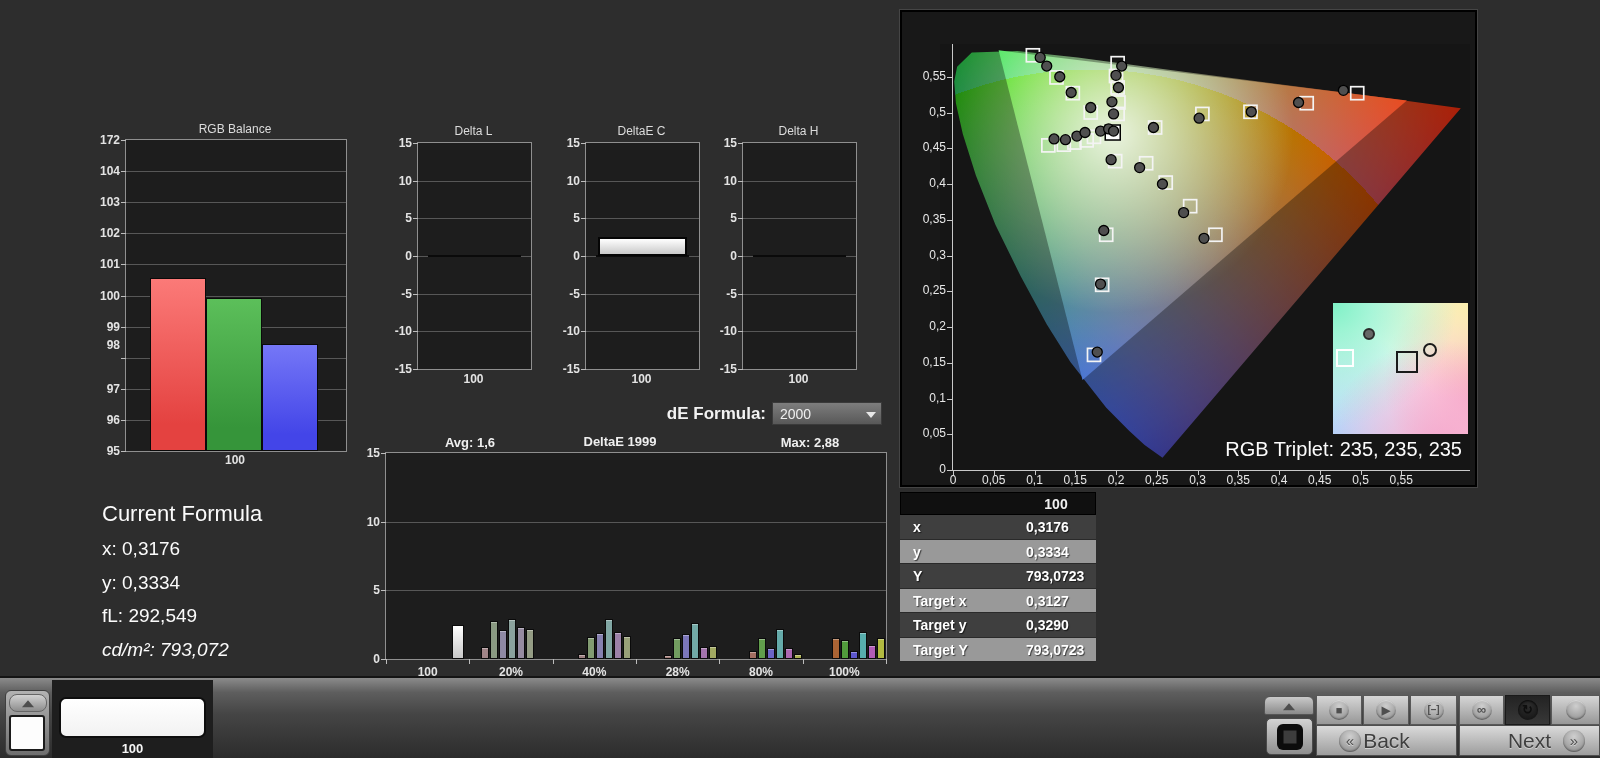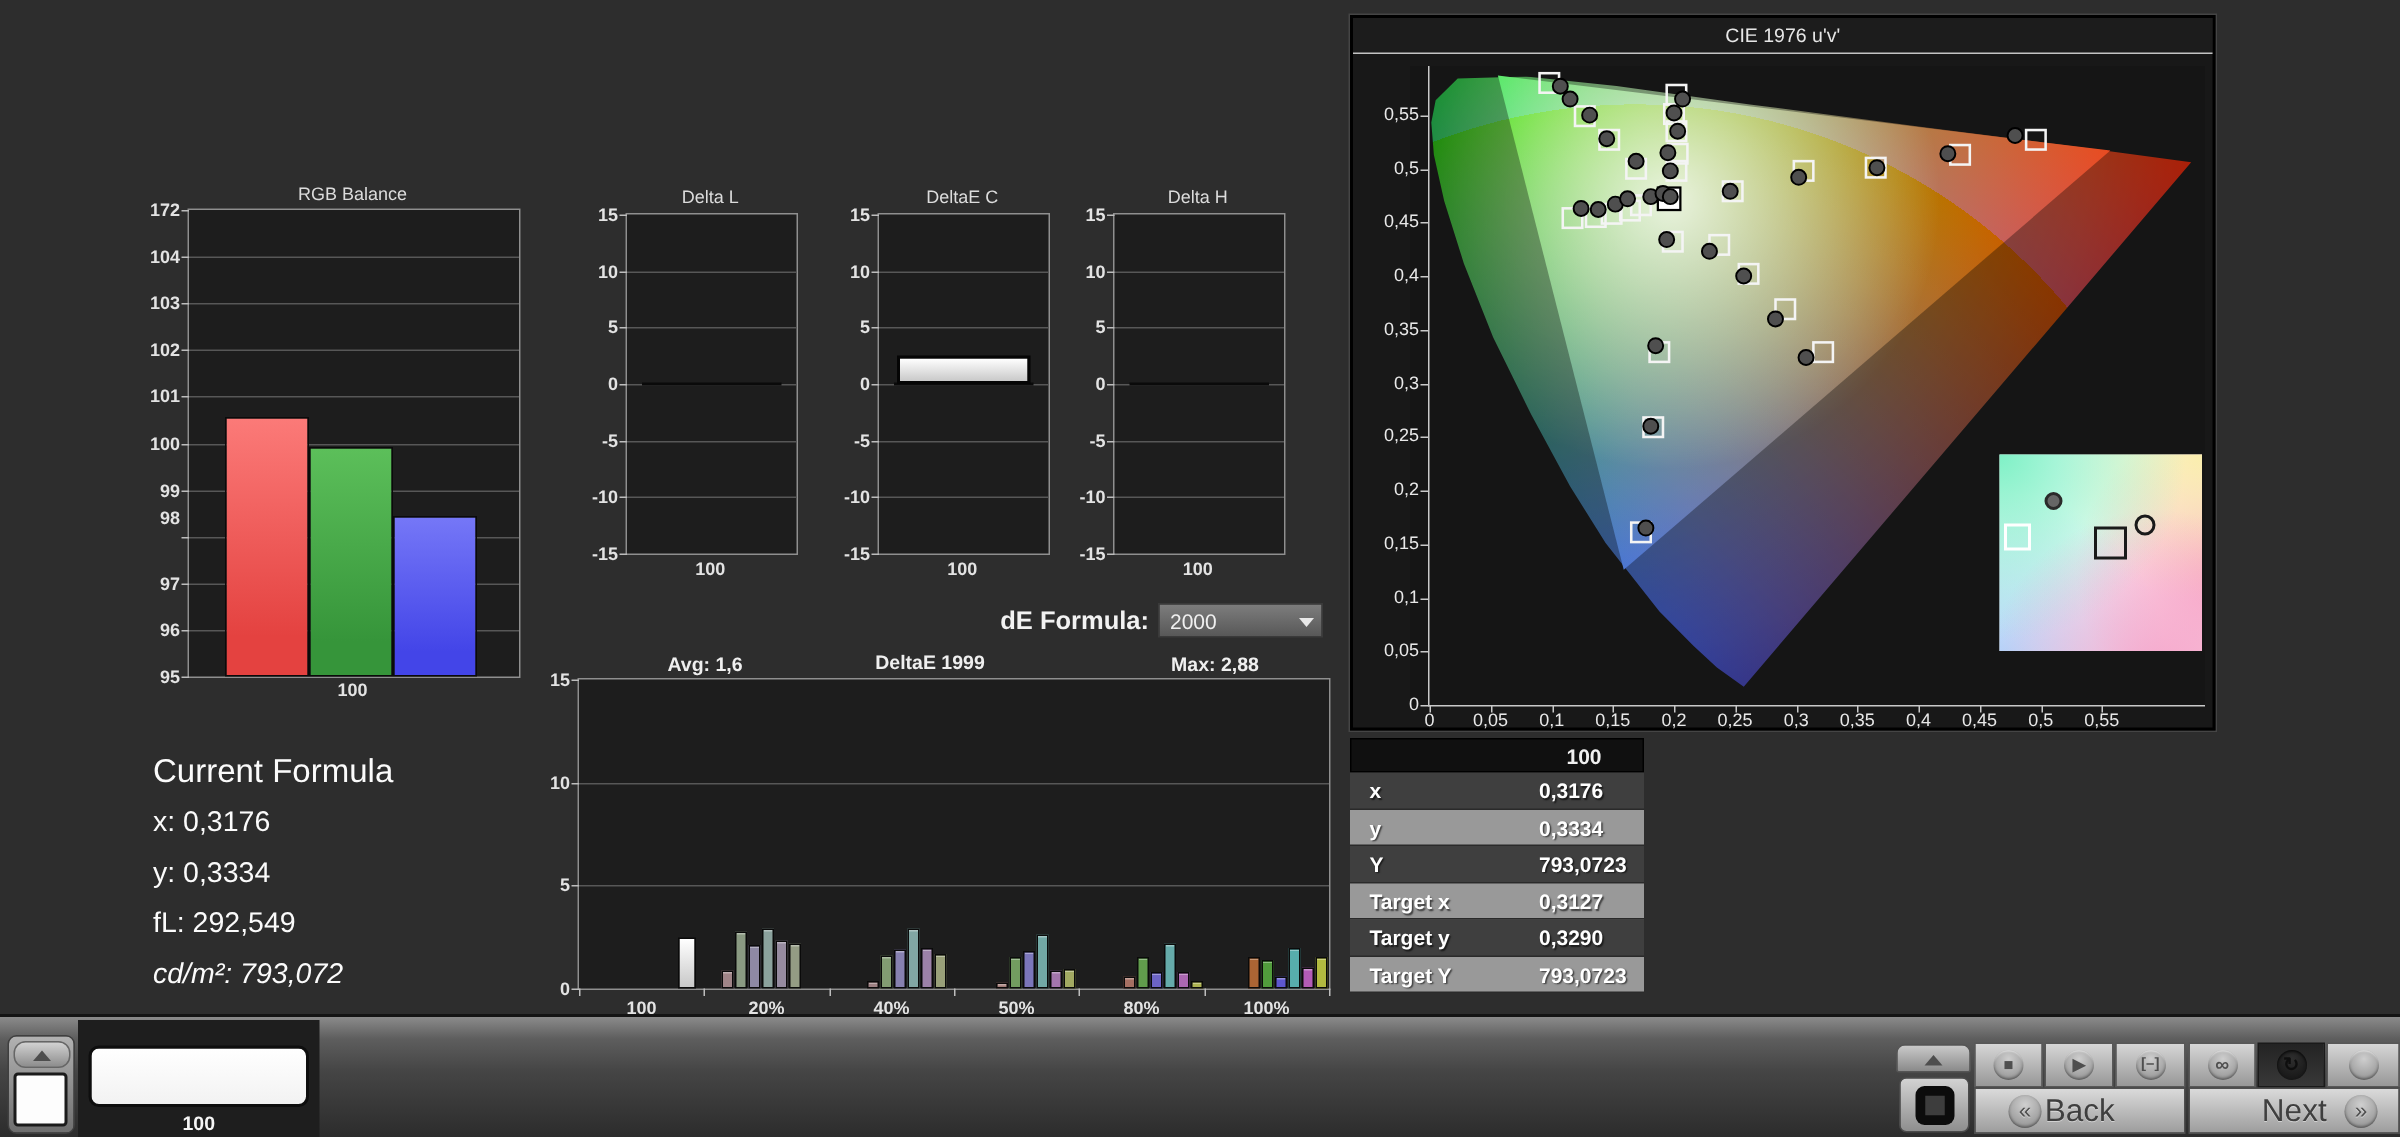--- a/index.html
+++ b/index.html
@@ -248,21 +248,21 @@
         <div class="bar" style="left:122px;width:8px;bottom:0;height:39.82666666666666px;background:#8ba29d;box-shadow:inset 0 1px 0 rgba(255,255,255,.35);"></div>
         <div class="bar" style="left:131px;width:8px;bottom:0;height:31.586666666666662px;background:#968ba0;box-shadow:inset 0 1px 0 rgba(255,255,255,.35);"></div>
         <div class="bar" style="left:140px;width:8px;bottom:0;height:30.213333333333335px;background:#949c84;box-shadow:inset 0 1px 0 rgba(255,255,255,.35);"></div>
         <div class="xlab" style="left:166.66666666666666px;top:212px;width:83.33333333333333px;">40%</div>
         <div class="bar" style="left:192px;width:8px;bottom:0;height:4.806666666666666px;background:#9d8082;box-shadow:inset 0 1px 0 rgba(255,255,255,.35);"></div>
         <div class="bar" style="left:201px;width:8px;bottom:0;height:21.973333333333333px;background:#829c72;box-shadow:inset 0 1px 0 rgba(255,255,255,.35);"></div>
         <div class="bar" style="left:210px;width:8px;bottom:0;height:26.09333333333333px;background:#8781b0;box-shadow:inset 0 1px 0 rgba(255,255,255,.35);"></div>
         <div class="bar" style="left:219px;width:8px;bottom:0;height:39.552px;background:#81a7a4;box-shadow:inset 0 1px 0 rgba(255,255,255,.35);"></div>
         <div class="bar" style="left:228px;width:8px;bottom:0;height:27.466666666666665px;background:#9c81a8;box-shadow:inset 0 1px 0 rgba(255,255,255,.35);"></div>
         <div class="bar" style="left:237px;width:8px;bottom:0;height:23.346666666666664px;background:#99a079;box-shadow:inset 0 1px 0 rgba(255,255,255,.35);"></div>
-        <div class="xlab" style="left:250px;top:212px;width:83.33333333333333px;">50%</div>
+        <div class="xlab" style="left:250px;top:212px;width:83.33333333333333px;">28%</div>
         <div class="bar" style="left:278px;width:8px;bottom:0;height:4.119999999999999px;background:#a17b76;box-shadow:inset 0 1px 0 rgba(255,255,255,.35);"></div>
         <div class="bar" style="left:287px;width:8px;bottom:0;height:20.599999999999998px;background:#729d60;box-shadow:inset 0 1px 0 rgba(255,255,255,.35);"></div>
         <div class="bar" style="left:296px;width:8px;bottom:0;height:24.72px;background:#7b76ba;box-shadow:inset 0 1px 0 rgba(255,255,255,.35);"></div>
         <div class="bar" style="left:305px;width:8px;bottom:0;height:35.70666666666666px;background:#72a9a6;box-shadow:inset 0 1px 0 rgba(255,255,255,.35);"></div>
         <div class="bar" style="left:314px;width:8px;bottom:0;height:11.673333333333332px;background:#a475ad;box-shadow:inset 0 1px 0 rgba(255,255,255,.35);"></div>
         <div class="bar" style="left:323px;width:8px;bottom:0;height:13.046666666666665px;background:#a2a962;box-shadow:inset 0 1px 0 rgba(255,255,255,.35);"></div>
         <div class="xlab" style="left:333.3333333333333px;top:212px;width:83.33333333333333px;">80%</div>
         <div class="bar" style="left:363px;width:8px;bottom:0;height:7.553333333333334px;background:#a56f62;box-shadow:inset 0 1px 0 rgba(255,255,255,.35);"></div>
         <div class="bar" style="left:372px;width:8px;bottom:0;height:20.599999999999998px;background:#619d4c;box-shadow:inset 0 1px 0 rgba(255,255,255,.35);"></div>
         <div class="bar" style="left:381px;width:8px;bottom:0;height:10.986666666666666px;background:#6c64c6;box-shadow:inset 0 1px 0 rgba(255,255,255,.35);"></div>
@@ -283,23 +283,20 @@
     <div class="abs cr-head">Current Formula</div>
     <div id="crLines">
         <div class="cr-line" style="top:538px;">x: 0,3176</div>
         <div class="cr-line" style="top:571.5px;">y: 0,3334</div>
         <div class="cr-line" style="top:605px;">fL: 292,549</div>
         <div class="cr-line" style="top:639px;font-style:italic;">cd/m²: 793,072</div>
       </div>
   </div>
 
   <div class="abs cie-panel" id="ciePanel">
-    <div class="cie-titlebar">
-      <div class="cie-title">CIE 1976 u'v'</div>
-    </div>
     <svg id="cieSvg" style="position:absolute;left:38px;top:32px;" width="530" height="426" viewBox="0 0 530 426">
       <defs>
         <radialGradient id="gR" gradientUnits="userSpaceOnUse" cx="521" cy="64" r="560">
           <stop offset="0" stop-color="#ff0000"></stop>
             <stop offset="0.72" stop-color="#5a0000"></stop>
             <stop offset="1" stop-color="#000000"></stop>
         </radialGradient>
         <radialGradient id="gG" gradientUnits="userSpaceOnUse" cx="59" cy="6" r="560">
           <stop offset="0" stop-color="#00e400"></stop>
             <stop offset="0.72" stop-color="#004e00"></stop>
@@ -398,20 +395,21 @@
           <circle cx="403.385" cy="46.33499999999998" r="5" fill="#4f4f4f" stroke="#000" stroke-width="1.3"></circle>
           <circle cx="173.555" cy="87.09000000000003" r="5" fill="#4f4f4f" stroke="#000" stroke-width="1.3"></circle>
         </g>
     </svg>
     <div class="cie-inset" id="cieInset">
         <div style="position:absolute;box-sizing:border-box;left:30.450000000000003px;top:25.439999999999998px;width:12px;height:12px;border-radius:50%;background:#666;border:2px solid #2a2a2a;"></div>
         <div style="position:absolute;box-sizing:border-box;left:3.1500000000000004px;top:46.019999999999996px;width:18px;height:18px;border:2.5px solid #ffffff;"></div>
         <div style="position:absolute;box-sizing:border-box;left:63.25px;top:47.95px;width:22px;height:22px;border:2.5px solid #1a1a1a;"></div>
         <div style="position:absolute;box-sizing:border-box;left:90.2px;top:40.16px;width:14px;height:14px;border-radius:50%;border:2px solid #1a1a1a;"></div>
       </div>
+    <div class="cie-triplet">RGB Triplet: 235, 235, 235</div>
     <div id="cieTicks">
         <div class="cie-axis" style="left:50px;top:32px;width:1px;height:427px;"></div>
         <div class="cie-axis" style="left:50px;top:458px;width:518px;height:1px;"></div>
         <div class="cie-ticklabel" style="left:6px;width:38px;text-align:right;top:450px;">0</div>
         <div class="cie-axis" style="left:45px;top:458px;width:5px;height:1px;"></div>
         <div class="cie-ticklabel" style="left:6px;width:38px;text-align:right;top:414.25px;">0,05</div>
         <div class="cie-axis" style="left:45px;top:422.25px;width:5px;height:1px;"></div>
         <div class="cie-ticklabel" style="left:6px;width:38px;text-align:right;top:378.5px;">0,1</div>
         <div class="cie-axis" style="left:45px;top:386.5px;width:5px;height:1px;"></div>
         <div class="cie-ticklabel" style="left:6px;width:38px;text-align:right;top:342.75px;">0,15</div>

